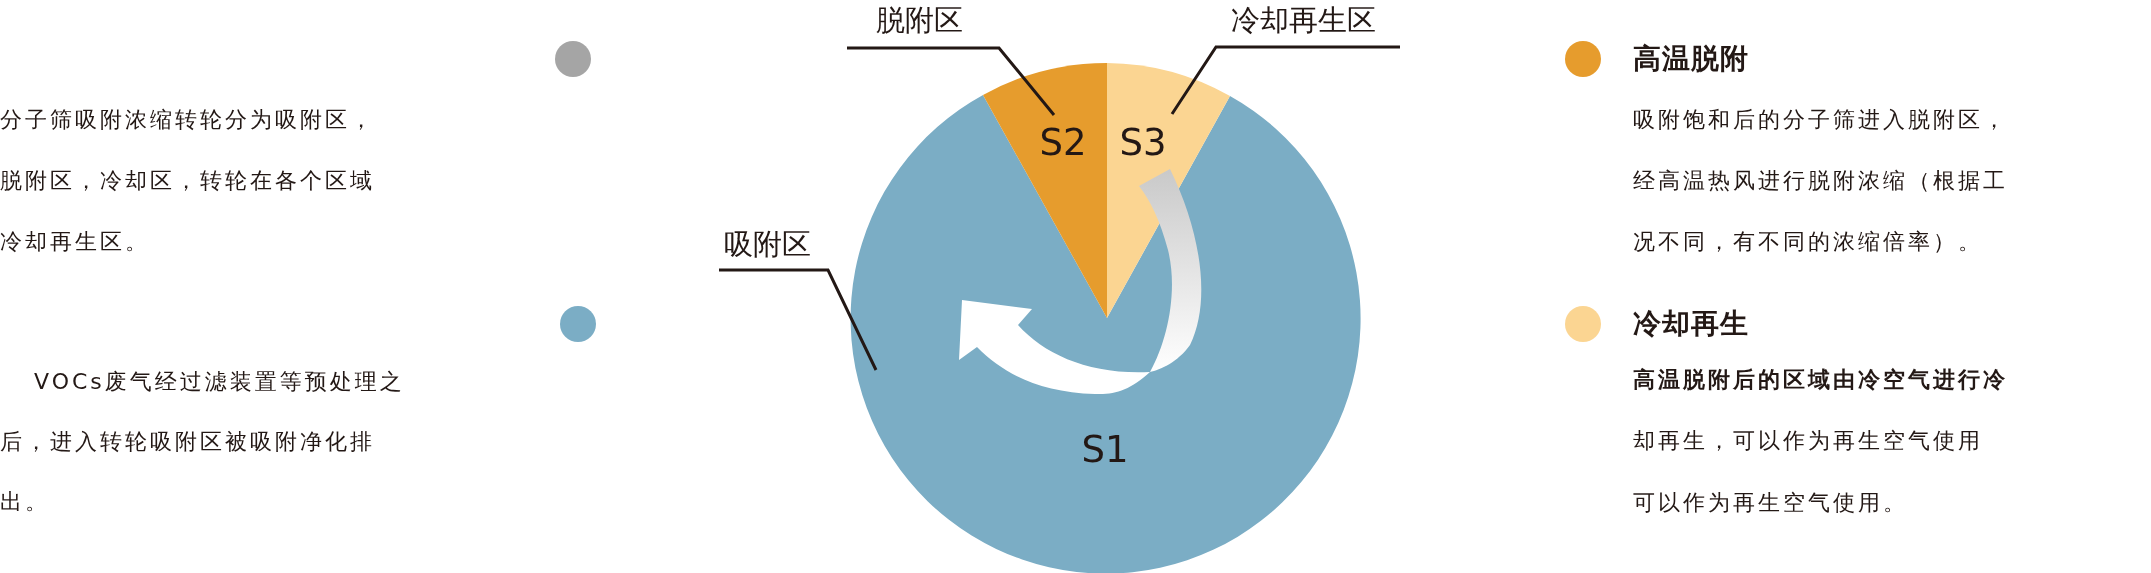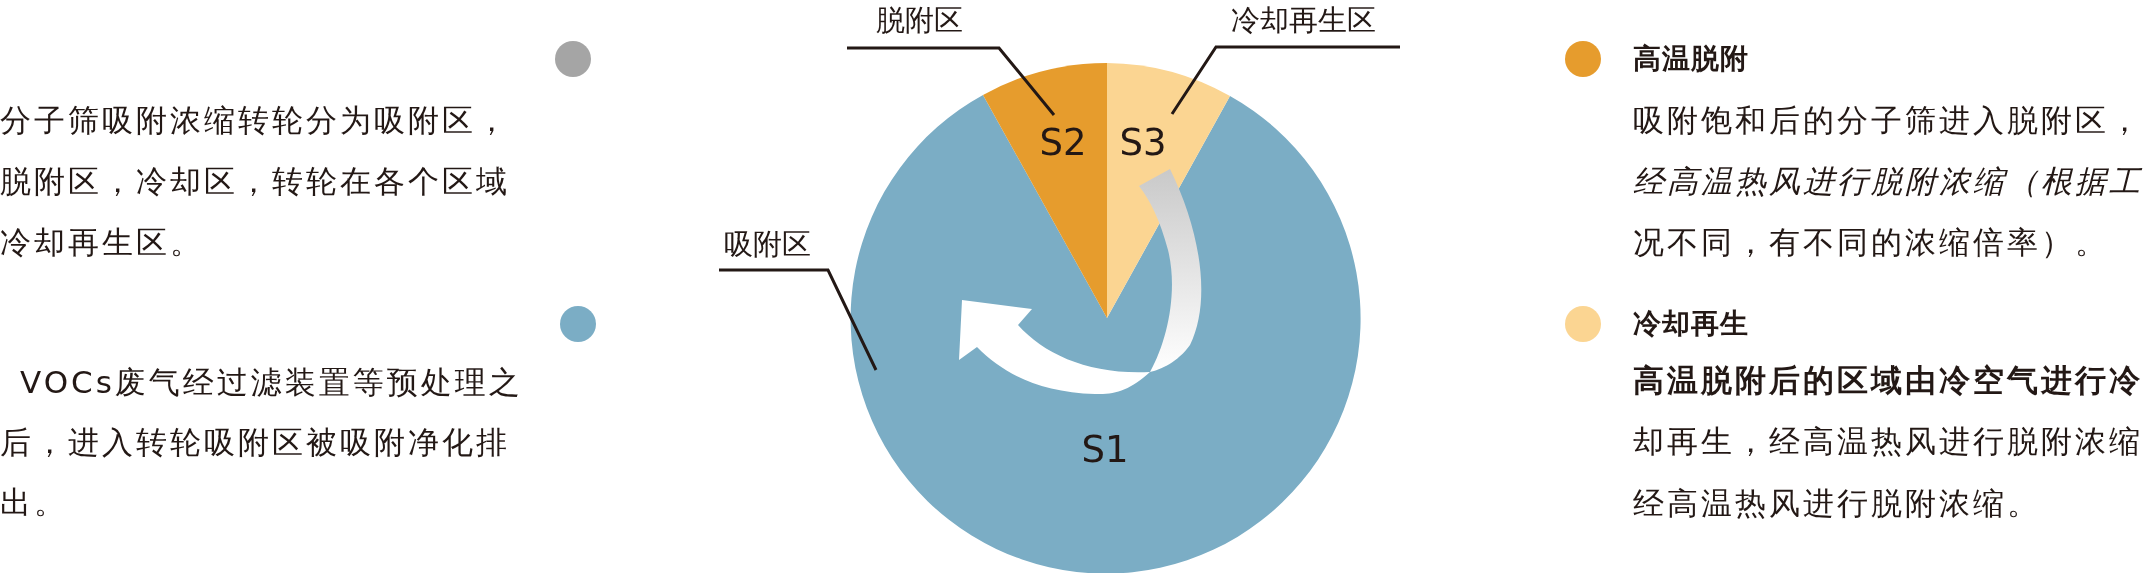--- a/index.html
+++ b/index.html
@@ -1,36 +1,36 @@
 <!DOCTYPE html>
 <html><head>
 <meta charset="utf-8">
 <style>
   html, body { margin: 0; padding: 0; background: #ffffff; }
   body { width: 2151px; height: 573px; position: relative; overflow: hidden;
          font-family: "DejaVu Sans", "Liberation Sans", sans-serif; color: #231815; }
   .block { position: absolute; }
   .heading { position: absolute; font-size: 28px; font-weight: bold; line-height: 40px; white-space: nowrap; letter-spacing: 1px; }
   .dot { position: absolute; width: 36px; height: 36px; border-radius: 50%; }
-  .body-line { position: absolute; font-size: 31px; line-height: 36px; white-space: nowrap; letter-spacing: 3px; }
+  .body-line { position: absolute; font-size: 22px; line-height: 36px; white-space: nowrap; letter-spacing: 3px; }
   svg#diagram { position: absolute; left: 0; top: 0; }
   .svg-text { font-family: "DejaVu Sans", "Liberation Sans", sans-serif; fill: #231815; }
 </style>
 </head>
 <body>
 
 <div class="block left">
 
   <div class="dot" style="left:555px; top:41px; background:#a5a5a5;"></div>
   <div class="body-line" style="left:0px; top:102px;">分子筛吸附浓缩转轮分为吸附区，</div>
   <div class="body-line" style="left:0px; top:163px;">脱附区，冷却区，转轮在各个区域</div>
   <div class="body-line" style="left:0px; top:224px;">冷却再生区。</div>
 
   <div class="dot" style="left:560px; top:306px; background:#7badc5;"></div>
-  <div class="body-line" style="left:2px; top:364px;padding-left:18px;">VOCs废气经过滤装置等预处理之</div>
+  <div class="body-line" style="left:16px; top:364px;padding-left:18px;">VOCs废气经过滤装置等预处理之</div>
   <div class="body-line" style="left:0px; top:424px;">后，进入转轮吸附区被吸附净化排</div>
   <div class="body-line" style="left:0px; top:484px;">出。</div>
 </div>
 
 <svg id="diagram" width="2151" height="573" viewBox="0 0 2151 573">
   <defs>
     <linearGradient id="bandGrad" x1="0" y1="0" x2="0" y2="1">
       <stop offset="0" stop-color="#c9c9c9"></stop>
       <stop offset="1" stop-color="#ffffff"></stop>
     </linearGradient>
@@ -56,21 +56,21 @@
 
   <text class="svg-text" x="1063" y="155" font-size="37" text-anchor="middle">S2</text>
   <text class="svg-text" x="1143" y="155" font-size="37" text-anchor="middle">S3</text>
   <text class="svg-text" x="1105" y="462" font-size="37" text-anchor="middle">S1</text>
 </svg>
 
 <div class="block right">
   <div class="dot" style="left:1565px; top:41px; background:#e69c2d;"></div>
   <div class="heading" style="left:1633px; top:39px;">高温脱附</div>
   <div class="body-line" style="left:1633px; top:102px;text-align:center;">吸附饱和后的分子筛进入脱附区，</div>
-  <div class="body-line" style="left:1633px; top:163px;font-style:italic;">经高温热风进行脱附浓缩（根据工</div>
+  <div class="body-line" style="left:1633px; top:163px;">经高温热风进行脱附浓缩（根据工</div>
   <div class="body-line" style="left:1633px; top:224px;text-align:right;">况不同，有不同的浓缩倍率）。</div>
 
   <div class="dot" style="left:1565px; top:306px; background:#fbd592;"></div>
   <div class="heading" style="left:1633px; top:304px;">冷却再生</div>
   <div class="body-line" style="left:1633px; top:362px;font-weight:bold;">高温脱附后的区域由冷空气进行冷</div>
-  <div class="body-line" style="left:1633px; top:423px;">却再生，经高温热风进行脱附浓缩</div>
-  <div class="body-line" style="left:1633px; top:485px;">经高温热风进行脱附浓缩。</div>
+  <div class="body-line" style="left:1633px; top:423px;">却再生，可以作为再生空气使用</div>
+  <div class="body-line" style="left:1633px; top:485px;">可以作为再生空气使用。</div>
 </div>
 
 </body></html>

